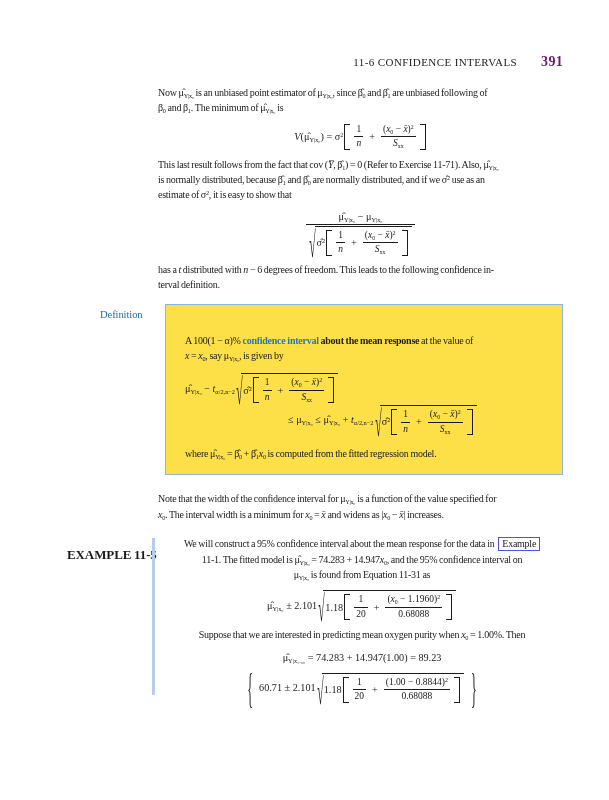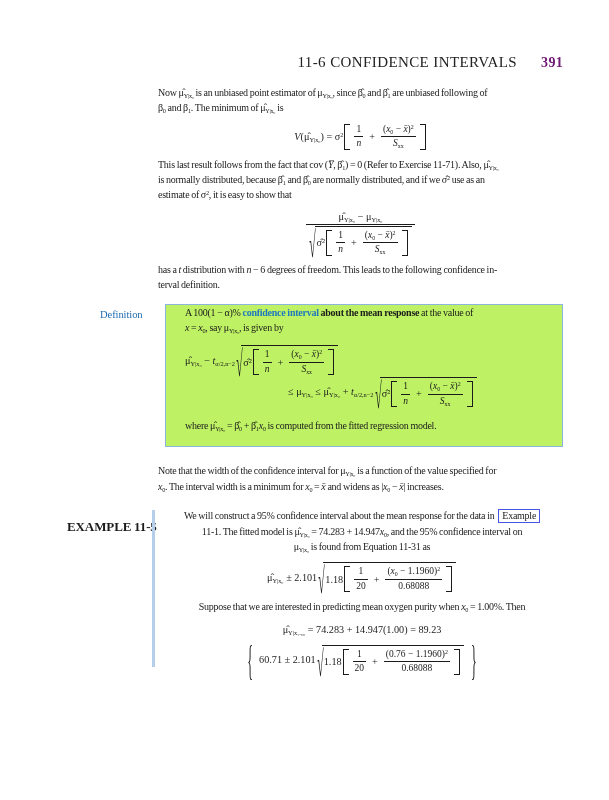--- a/index.html
+++ b/index.html
@@ -4,21 +4,21 @@
 <style>
   html,body{margin:0;padding:0;}
   body{
     width:609px;height:800px;background:#ffffff;overflow:hidden;
     font-family:"Liberation Serif","DejaVu Serif",serif;color:#161616;
   }
   .page{position:relative;width:609px;height:800px;background:#fff;}
 
   
   .hdr{position:absolute;top:54px;right:46px;display:flex;align-items:baseline;gap:24px;}
-  .sec{font-size:15px;letter-spacing:0.4px;color:#222;}
+  .sec{font-size:11px;letter-spacing:0.4px;color:#222;}
   .pgnum{font-size:14px;font-weight:bold;letter-spacing:0.3px;color:#701a75;}
 
   
   .col{position:absolute;left:158px;top:85px;width:405px;font-size:10px;line-height:15.4px;
        letter-spacing:-0.25px;word-spacing:-0.4px;color:#1b1b1b;}
   .col p{margin:0;}
   .it{font-style:italic;}
   sub{font-size:0.62em;vertical-align:-0.32em;line-height:0;}
   sup{font-size:0.62em;vertical-align:0.48em;line-height:0;}
 
@@ -48,21 +48,21 @@
   .brace{display:inline-block;font-size:12px;line-height:1;transform:scale(1,3.6);
          transform-origin:center;margin:0 6px;}
 
   
   .f1{margin:8px 0 7px 0;}
   .p2{margin-top:0;}
   .f2{margin:8px 0 6px 0;}
   .defrow{position:relative;margin-top:11px;margin-left:7px;}
   .deflabel{position:absolute;left:-65px;top:3px;color:#1e6cb0;font-weight:normal;
             font-size:10.6px;letter-spacing:-0.1px;}
-  .defbox{background:#bef264;border:1.6px solid #8db4da;padding:0 18px 13px 19px;}
+  .defbox{background:#fde047;border:1.6px solid #8db4da;padding:28px 18px 13px 19px;}
   .defbox .mline{margin-top:2px;}
   .defbox .mline.first{margin-top:10px;}
   .l2{margin-left:103px;position:relative;}
   .wherep{margin-top:11px !important;}
   .notep{margin-top:16px !important;}
   .exrow{position:relative;margin-top:14px;}
   .exlabel{position:absolute;left:-91px;top:11px;font-weight:bold;font-size:13px;
            white-space:nowrap;letter-spacing:-0.1px;}
   .exrule{position:absolute;left:-6px;top:2px;bottom:8px;width:2.6px;background:#b5cfe8;}
   .exbody{padding-left:3px;text-align:center;}
@@ -124,21 +124,21 @@
                 <span class="fbar"></span>
                 <span class="fd"><span class="it">S</span><sub>xx</sub></span>
               </span>
               <span class="br r"></span>
             </span>
           </span>
         </span>
       </span>
     </div>
 
-    <p><span>has a </span><span class="it">t</span><span> distribution with </span><span class="it">n</span><span> − 6 degrees of freedom. This leads to the following confidence in-</span><br><span>terval definition.</span></p>
+    <p><span>has a </span><span class="it">t</span><span> distributed with </span><span class="it">n</span><span> − 6 degrees of freedom. This leads to the following confidence in-</span><br><span>terval definition.</span></p>
 
     <div class="defrow">
       <span class="deflabel">Definition</span>
       <div class="defbox">
         <p><span>A 100(1 − α)% </span><span class="hlb">confidence interval</span><span> </span><span class="hlk">about the mean response</span><span> at the value of</span><br><span class="it">x</span><span> = </span><span class="it">x</span><sub>0</sub><span>, say μ</span><sub>Y|x₀</sub><span>, is given by</span></p>
 
         <div class="mline first">
           <span class="mrow"><span>μ̂</span><sub>Y|x₀</sub><span> − </span><span class="it">t</span><sub>α/2,n−2</sub></span>
           <span class="sqrt">
             <span class="rsign">√</span>
@@ -236,21 +236,21 @@
             <span class="rbody">
               <span class="mrow"><span>1.18</span></span>
               <span class="br l"></span>
               <span class="frac">
                 <span class="fn"><span>1</span></span>
                 <span class="fbar"></span>
                 <span class="fd"><span>20</span></span>
               </span>
               <span class="op">+</span>
               <span class="frac">
-                <span class="fn"><span>(0.76 − 1.1960)</span><sup>2</sup></span>
+                <span class="fn"><span>(1.00 − 0.8844)</span><sup>2</sup></span>
                 <span class="fbar"></span>
                 <span class="fd"><span>0.68088</span></span>
               </span>
               <span class="br r"></span>
             </span>
           </span>
           <span class="brace">}</span>
         </div>
 
       </div>

